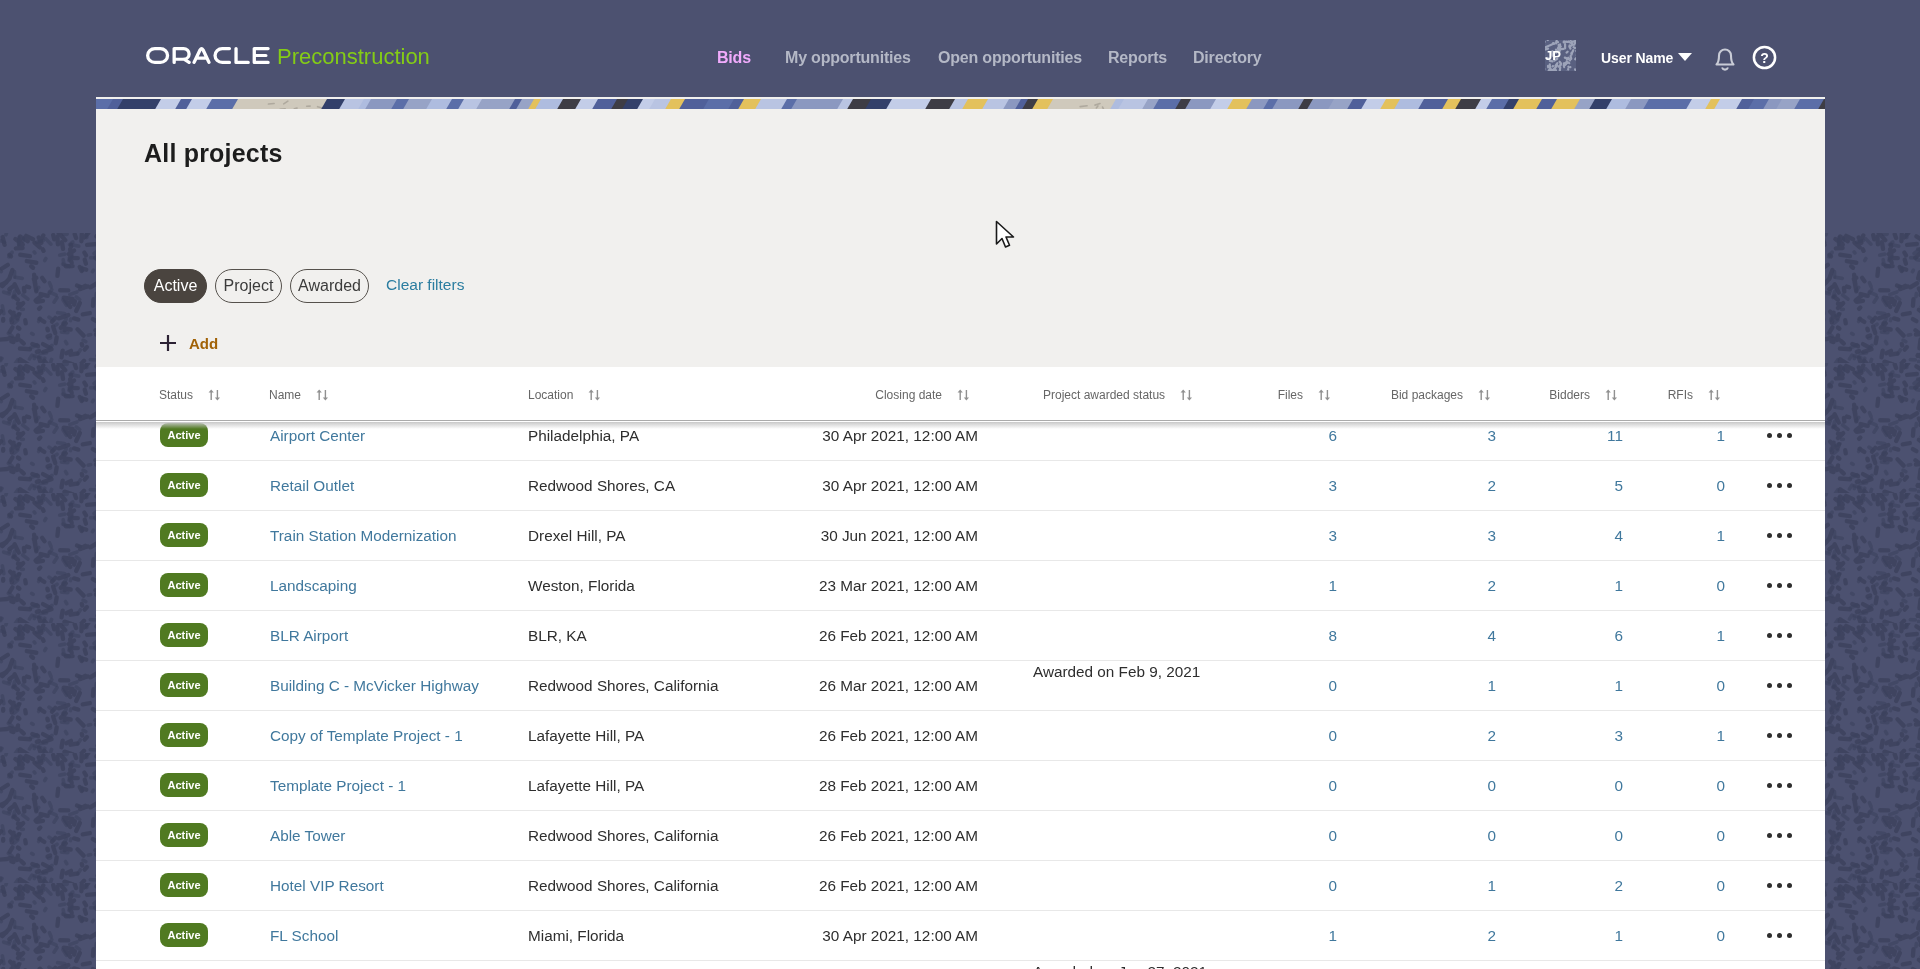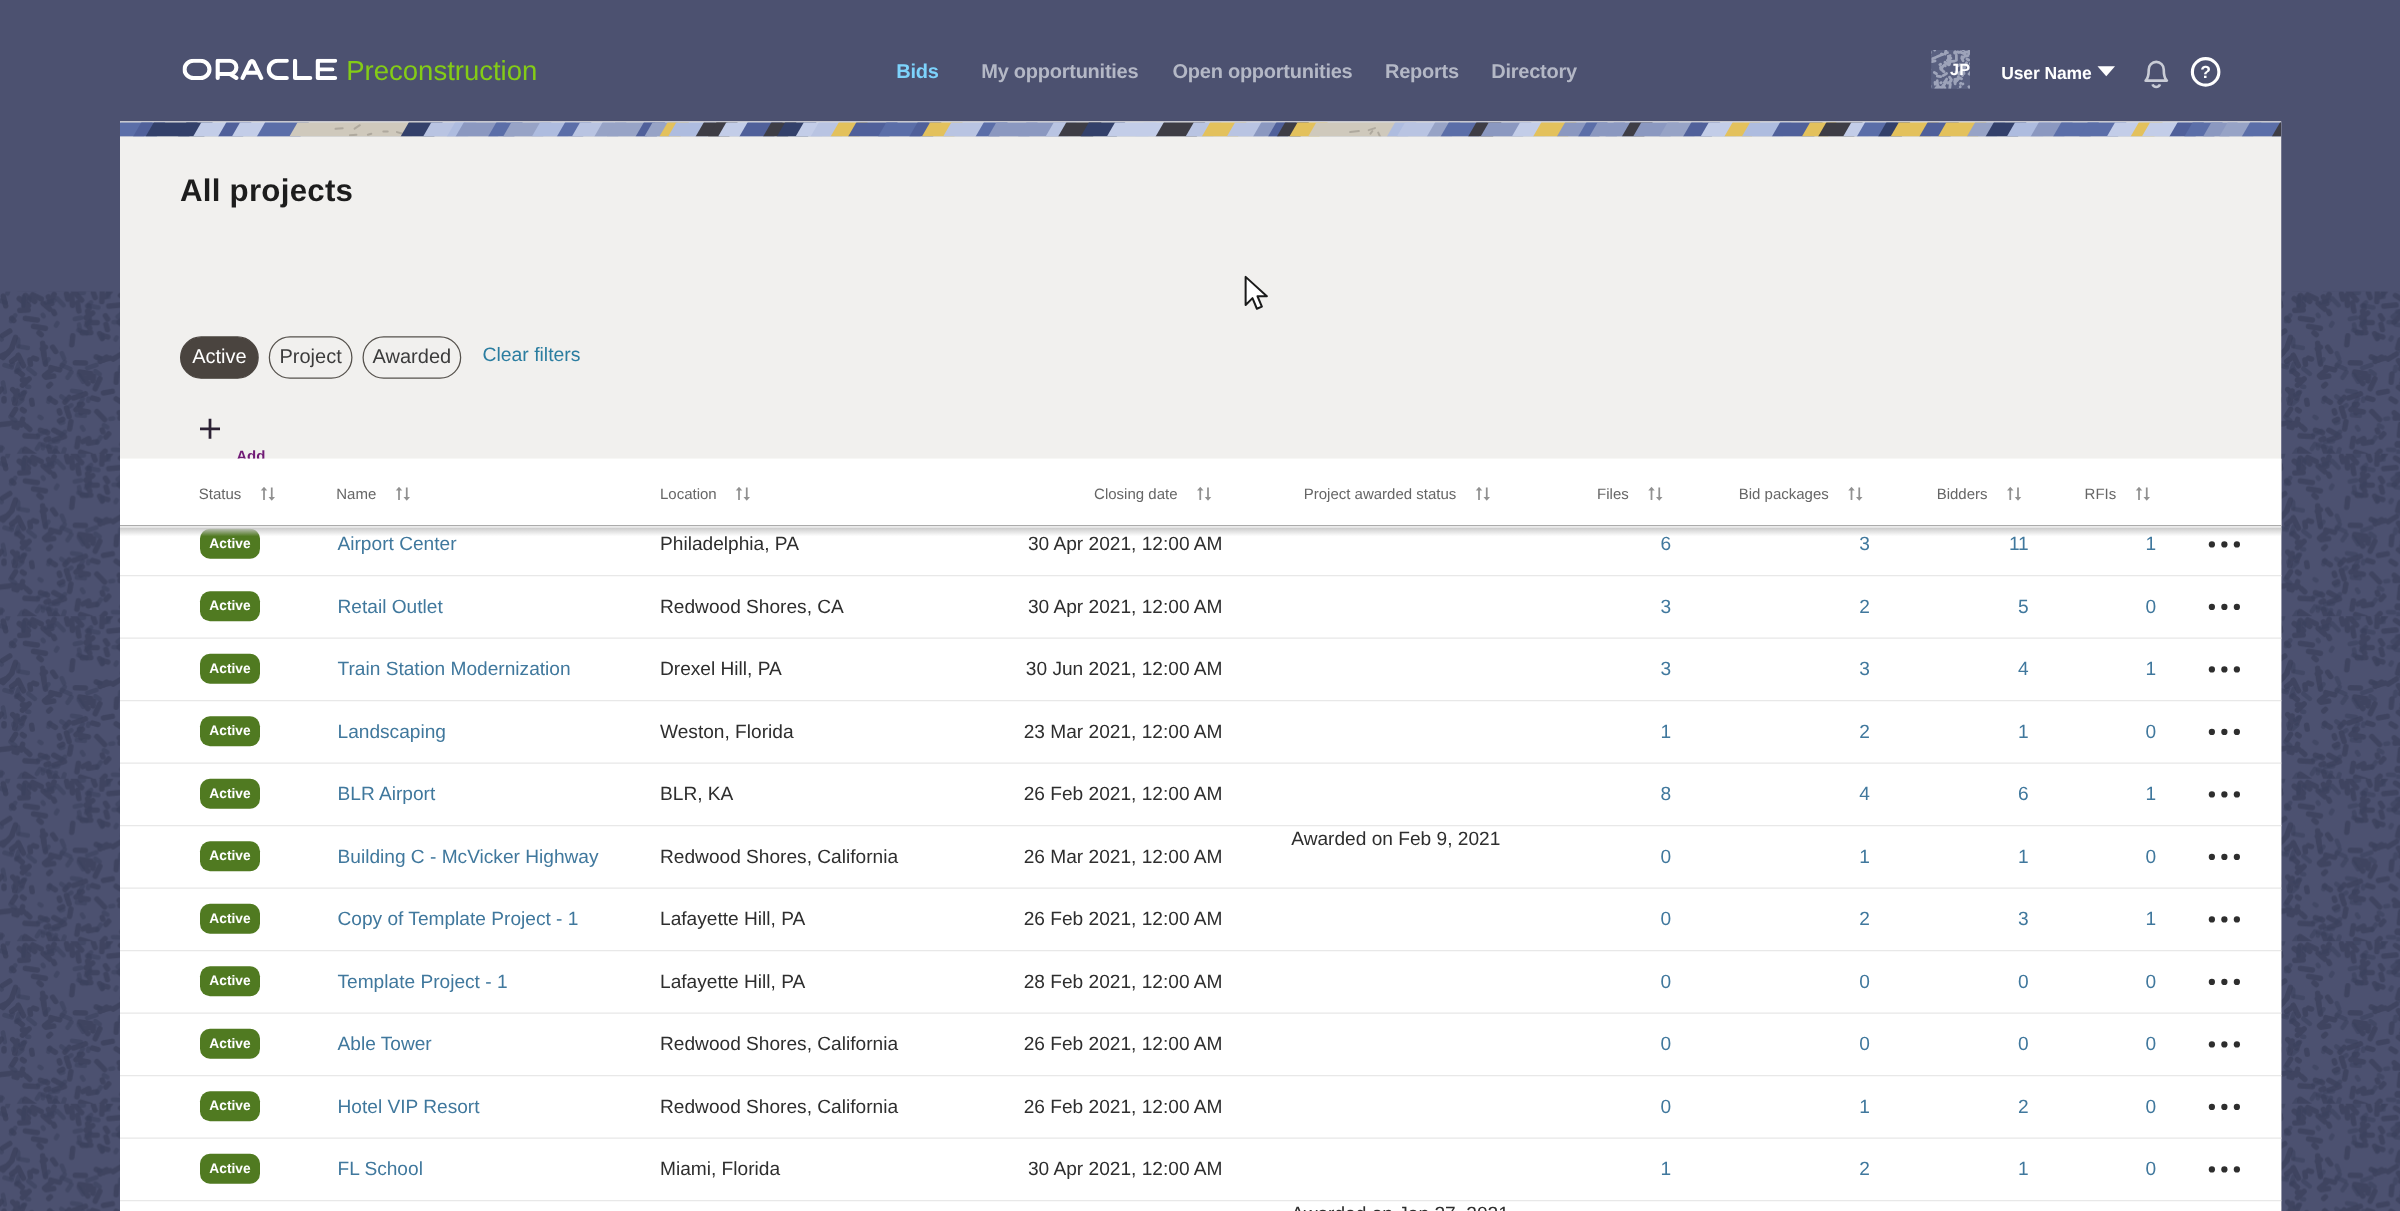--- a/index.html
+++ b/index.html
@@ -3,39 +3,39 @@
 <style>
 * { margin:0; padding:0; box-sizing:border-box; }
 html,body { width:1920px; height:969px; overflow:hidden; background:#4c5170;
   font-family:"Liberation Sans", sans-serif; position:relative; }
 .abs { position:absolute; }
 
 
 .logo { position:absolute; left:146px; top:47px; }
 .logo-pre { position:absolute; left:277px; top:46px; color:#84cc16; font-size:22px; font-weight:400; line-height:22px; }
 .nav a { position:absolute; top:49px; font-size:16px; font-weight:700; color:#b4b8c6; text-decoration:none; letter-spacing:-0.2px; }
-.nav .active { color:#7dd3fc;text-align:center; }
+.nav .active { color:#f0abfc;text-align:center; }
 
 .avatar { position:absolute; left:1545px; top:40px; width:31px; height:31px; background:#596080; overflow:hidden; }
-.avatar span { position:absolute; left:0; top:0; width:31px; height:31px; color:#fff; font-weight:700; font-size:13px; text-align:right; line-height:31px; }
+.avatar span { position:absolute; left:0; top:0; width:31px; height:31px; color:#fff; font-weight:700; font-size:13px; text-align:left; line-height:31px; }
 .uname { position:absolute; left:1601px; top:50px; color:#fff; font-weight:700; font-size:14px; letter-spacing:-0.1px; }
 .caret { position:absolute; left:1678px; top:53px; width:0; height:0; border-left:7.5px solid transparent; border-right:7.5px solid transparent; border-top:8.5px solid #fff; }
 
 
 .card { position:absolute; left:96px; top:97px; width:1729px; height:944px; background:#f1f0ee; }
 .strip { position:absolute; left:0; top:0; width:1729px; height:12px; overflow:hidden; }
 h1 { position:absolute; left:48px; top:42px; font-size:25px; font-weight:700; color:#1d1d1d; letter-spacing:0.2px; }
 .search { position:absolute; left:48px; top:118px; width:567px; height:42px; background:#fff; border:1px solid #949494; border-radius:4px; }
 .search .ph { position:absolute; left:56px; top:11px; font-size:17px; color:#757575; }
 .pill { position:absolute; top:172px; height:34px; border-radius:17px; font-size:16px; color:#3b3b3b;
   border:1px solid #55514c; background:transparent; display:flex; align-items:center; justify-content:center; }
 .pill.on { background:#4a443f; border-color:#4a443f; color:#fff; }
 .clearf { position:absolute; left:290px; top:179px; font-size:15.5px; color:#2b7da0; }
 .addrow { position:absolute; left:63px; top:237px; width:200px; height:20px; }
-.addrow .txt { position:absolute; left:30px; top:1px; font-size:12px; font-weight:700; color:#701a75;margin-top:23px; }
+.addrow .txt { position:absolute; left:30px; top:1px; font-size:15px; font-weight:700; color:#a16207; }
 
 
 .table { position:absolute; left:0; top:270px; width:1729px; height:602px; background:#fff; }
 .thead { position:absolute; left:0; top:0; width:1729px; height:54px; border-bottom:1px solid #ababab; background:#fff; z-index:2; }
 .thead span.lbl { position:absolute; top:21px; font-size:12px; color:#666; display:flex; align-items:center; }
 .sort { margin-left:15px; }
 .tshadow { position:absolute; left:0; top:55px; width:1729px; height:7px; z-index:2;
   background:linear-gradient(#c9c9c9, rgba(255,255,255,0)); }
 .tbody { position:absolute; left:0; top:43.5px; width:1729px; }
 .trow { position:relative; width:1729px; height:50px; border-bottom:1px solid #e8e8e8; font-size:15.3px; }

